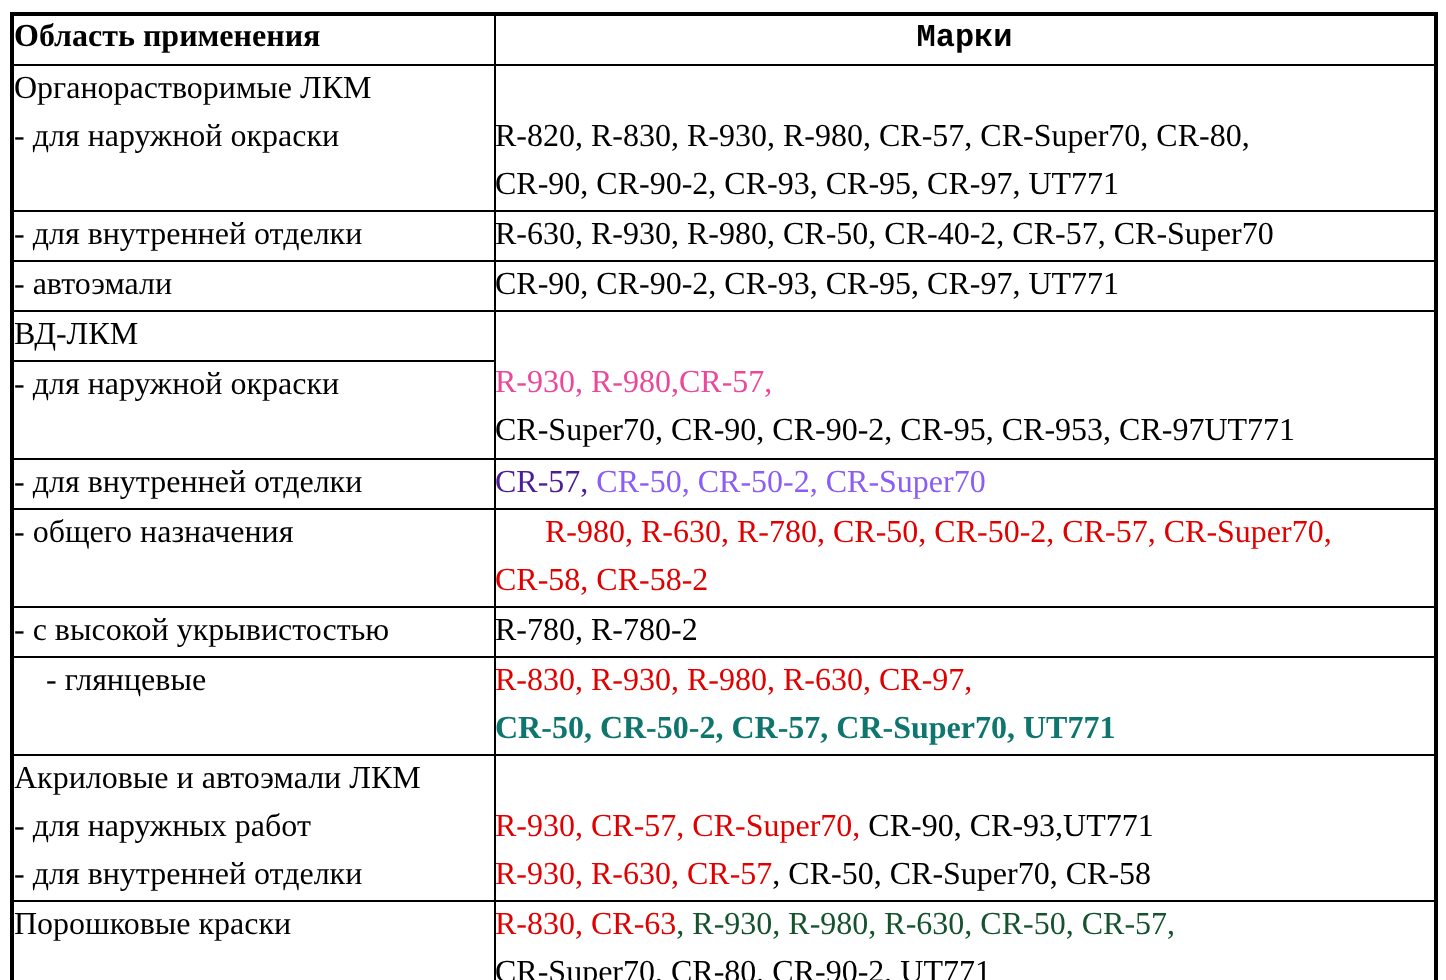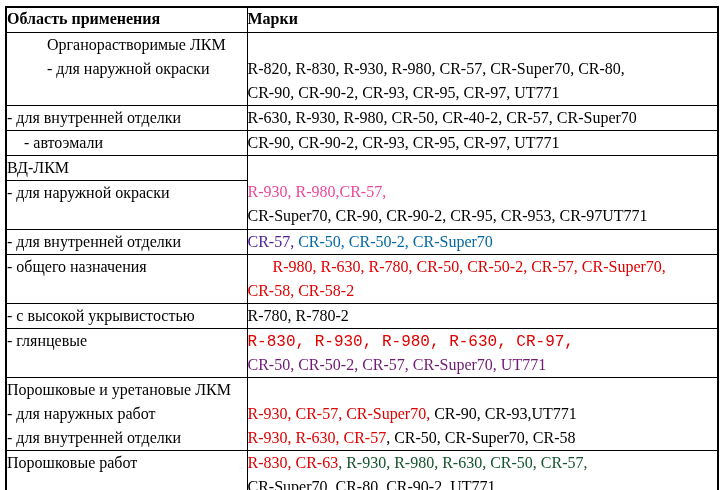--- a/index.html
+++ b/index.html
@@ -37,25 +37,26 @@
   col.c-left  { width: 241px; }
   col.c-right { width: 471px; }
   th.h-left {
     text-align: left;
     font-weight: bold;
     padding: 1px 2px 1px 5px;
     height: 24px;
     line-height: 22px;
   }
   th.h-right {
-    text-align: left;
+    text-align: center;
     font-weight: bold;
     padding: 1px 2px;
     height: 24px;
     line-height: 22px;
+    font-family: Liberation Mono, monospace;
   }
   td.cell-left  { padding: 0 2px 0 5px; }
   td.cell-right { padding: 0 2px 0 8px; }
   .line {
     height: 24px;
     line-height: 24px;
     white-space: nowrap;
     overflow: visible;
   }
 </style>
@@ -69,40 +70,40 @@
       <col class="c-right">
     </colgroup>
     <thead>
       <tr>
         <th class="h-left">Область применения</th>
         <th class="h-right">Марки</th>
       </tr>
     </thead>
     <tbody>
         <tr>
-          <td class="cell-left" style="height: 72px; padding-left: 40px;">
+          <td class="cell-left" style="height: 72px;">
             <div class="line"><span>Органорастворимые ЛКМ</span></div>
             <div class="line"><span>- для наружной окраски</span></div>
           </td>
           <td class="cell-right">
             <div class="line">&nbsp;</div>
             <div class="line"><span style="color: rgb(0, 0, 0);">R-820, R-830, R-930, R-980, CR-57, CR-Super70, CR-80,</span></div>
             <div class="line"><span style="color: rgb(0, 0, 0);">CR-90, CR-90-2, CR-93, CR-95, CR-97, UT771</span></div>
           </td>
         </tr>
         <tr>
           <td class="cell-left" style="height: 24px;">
             <div class="line"><span>- для внутренней отделки</span></div>
           </td>
           <td class="cell-right">
             <div class="line"><span style="color: rgb(0, 0, 0);">R-630, R-930, R-980, CR-50, CR-40-2, CR-57, CR-Super70</span></div>
           </td>
         </tr>
         <tr>
-          <td class="cell-left" style="height: 24px; padding-left: 17px;">
+          <td class="cell-left" style="height: 24px;">
             <div class="line"><span>- автоэмали</span></div>
           </td>
           <td class="cell-right">
             <div class="line"><span style="color: rgb(0, 0, 0);">CR-90, CR-90-2, CR-93, CR-95, CR-97, UT771</span></div>
           </td>
         </tr>
         <tr>
           <td class="cell-left" style="height: 24px;">
             <div class="line"><span>ВД-ЛКМ</span></div>
           </td>
@@ -115,64 +116,64 @@
         <tr>
           <td class="cell-left" style="height: 48px;">
             <div class="line"><span>- для наружной окраски</span></div>
           </td>
         </tr>
         <tr>
           <td class="cell-left" style="height: 24px;">
             <div class="line"><span>- для внутренней отделки</span></div>
           </td>
           <td class="cell-right">
-            <div class="line"><span style="color: #4c1d95;">CR-57,</span><span style="color: #0369a1;"> CR-50, CR-50-2, CR-Super70</span></div>
+            <div class="line"><span style="color: #4c1d95;">CR-57,</span><span style="color: #8b5cf6;"> CR-50, CR-50-2, CR-Super70</span></div>
           </td>
         </tr>
         <tr>
           <td class="cell-left" style="height: 48px;">
             <div class="line"><span>- общего назначения</span></div>
           </td>
           <td class="cell-right">
             <div class="line"><span style="color: rgb(224, 0, 0); margin-left: 25px;">R-980, R-630, R-780, CR-50, CR-50-2, CR-57, CR-Super70,</span></div>
             <div class="line"><span style="color: rgb(224, 0, 0);">CR-58, CR-58-2</span></div>
           </td>
         </tr>
         <tr>
           <td class="cell-left" style="height: 24px;">
             <div class="line"><span>- с высокой укрывистостью</span></div>
           </td>
           <td class="cell-right">
             <div class="line"><span style="color: rgb(0, 0, 0);">R-780, R-780-2</span></div>
           </td>
         </tr>
         <tr>
-          <td class="cell-left" style="height: 48px;">
+          <td class="cell-left" style="height: 48px; padding-left: 16px;">
             <div class="line"><span>- глянцевые</span></div>
           </td>
           <td class="cell-right">
-            <div class="line"><span style="color: rgb(224, 0, 0); font-family: Liberation Mono, monospace;">R-830, R-930, R-980, R-630, CR-97,</span></div>
-            <div class="line"><span style="color: #701a75;">CR-50, CR-50-2, CR-57, CR-Super70, UT771</span></div>
+            <div class="line"><span style="color: rgb(224, 0, 0);">R-830, R-930, R-980, R-630, CR-97,</span></div>
+            <div class="line"><span style="color: #0f766e; font-weight: bold;">CR-50, CR-50-2, CR-57, CR-Super70, UT771</span></div>
           </td>
         </tr>
         <tr>
           <td class="cell-left" style="height: 72px;">
-            <div class="line"><span>Порошковые и уретановые ЛКМ</span></div>
+            <div class="line"><span>Акриловые и автоэмали ЛКМ</span></div>
             <div class="line"><span>- для наружных работ</span></div>
             <div class="line"><span>- для внутренней отделки</span></div>
           </td>
           <td class="cell-right">
             <div class="line">&nbsp;</div>
             <div class="line"><span style="color: rgb(224, 0, 0);">R-930, CR-57, CR-Super70,</span><span style="color: rgb(0, 0, 0);"> CR-90, CR-93,UT771</span></div>
             <div class="line"><span style="color: rgb(224, 0, 0);">R-930, R-630, CR-57</span><span style="color: rgb(0, 0, 0);">, CR-50, CR-Super70, CR-58</span></div>
           </td>
         </tr>
         <tr>
           <td class="cell-left" style="height: 48px;">
-            <div class="line"><span>Порошковые работ</span></div>
+            <div class="line"><span>Порошковые краски</span></div>
           </td>
           <td class="cell-right">
             <div class="line"><span style="color: rgb(224, 0, 0);">R-830, CR-63</span><span style="color: #14532d;">, R-930, R-980, R-630, CR-50, CR-57,</span></div>
             <div class="line"><span style="color: rgb(0, 0, 0);">CR-Super70, CR-80, CR-90-2, UT771</span></div>
           </td>
         </tr>
       </tbody>
   </table>
 </div>
 

